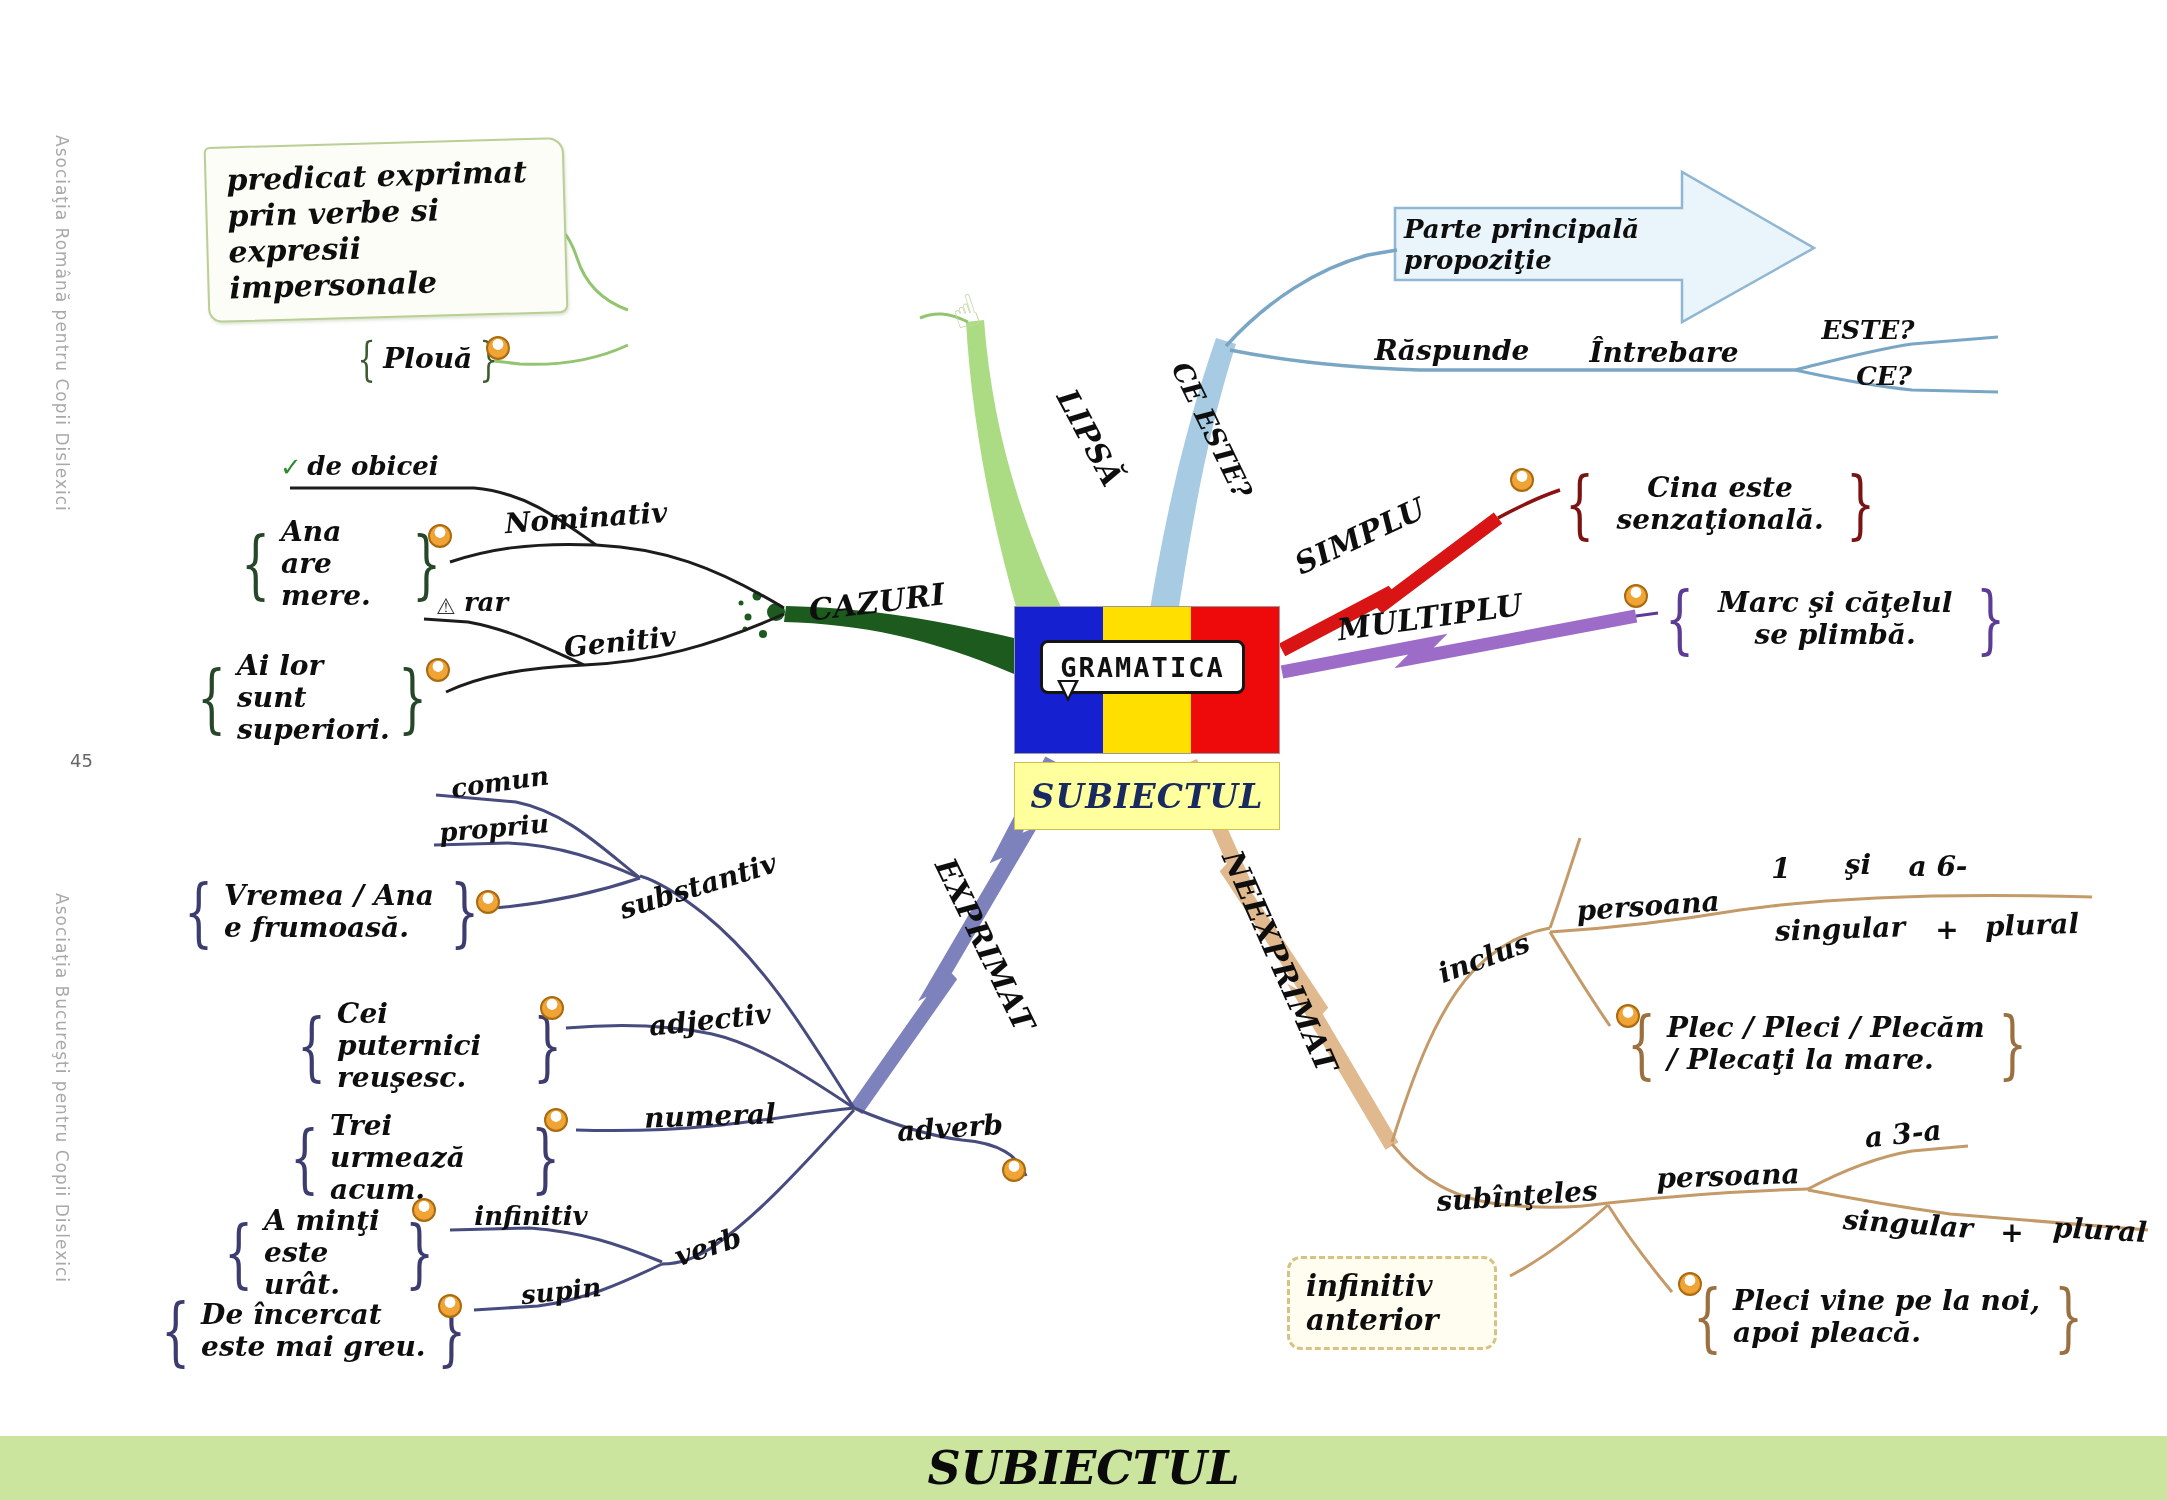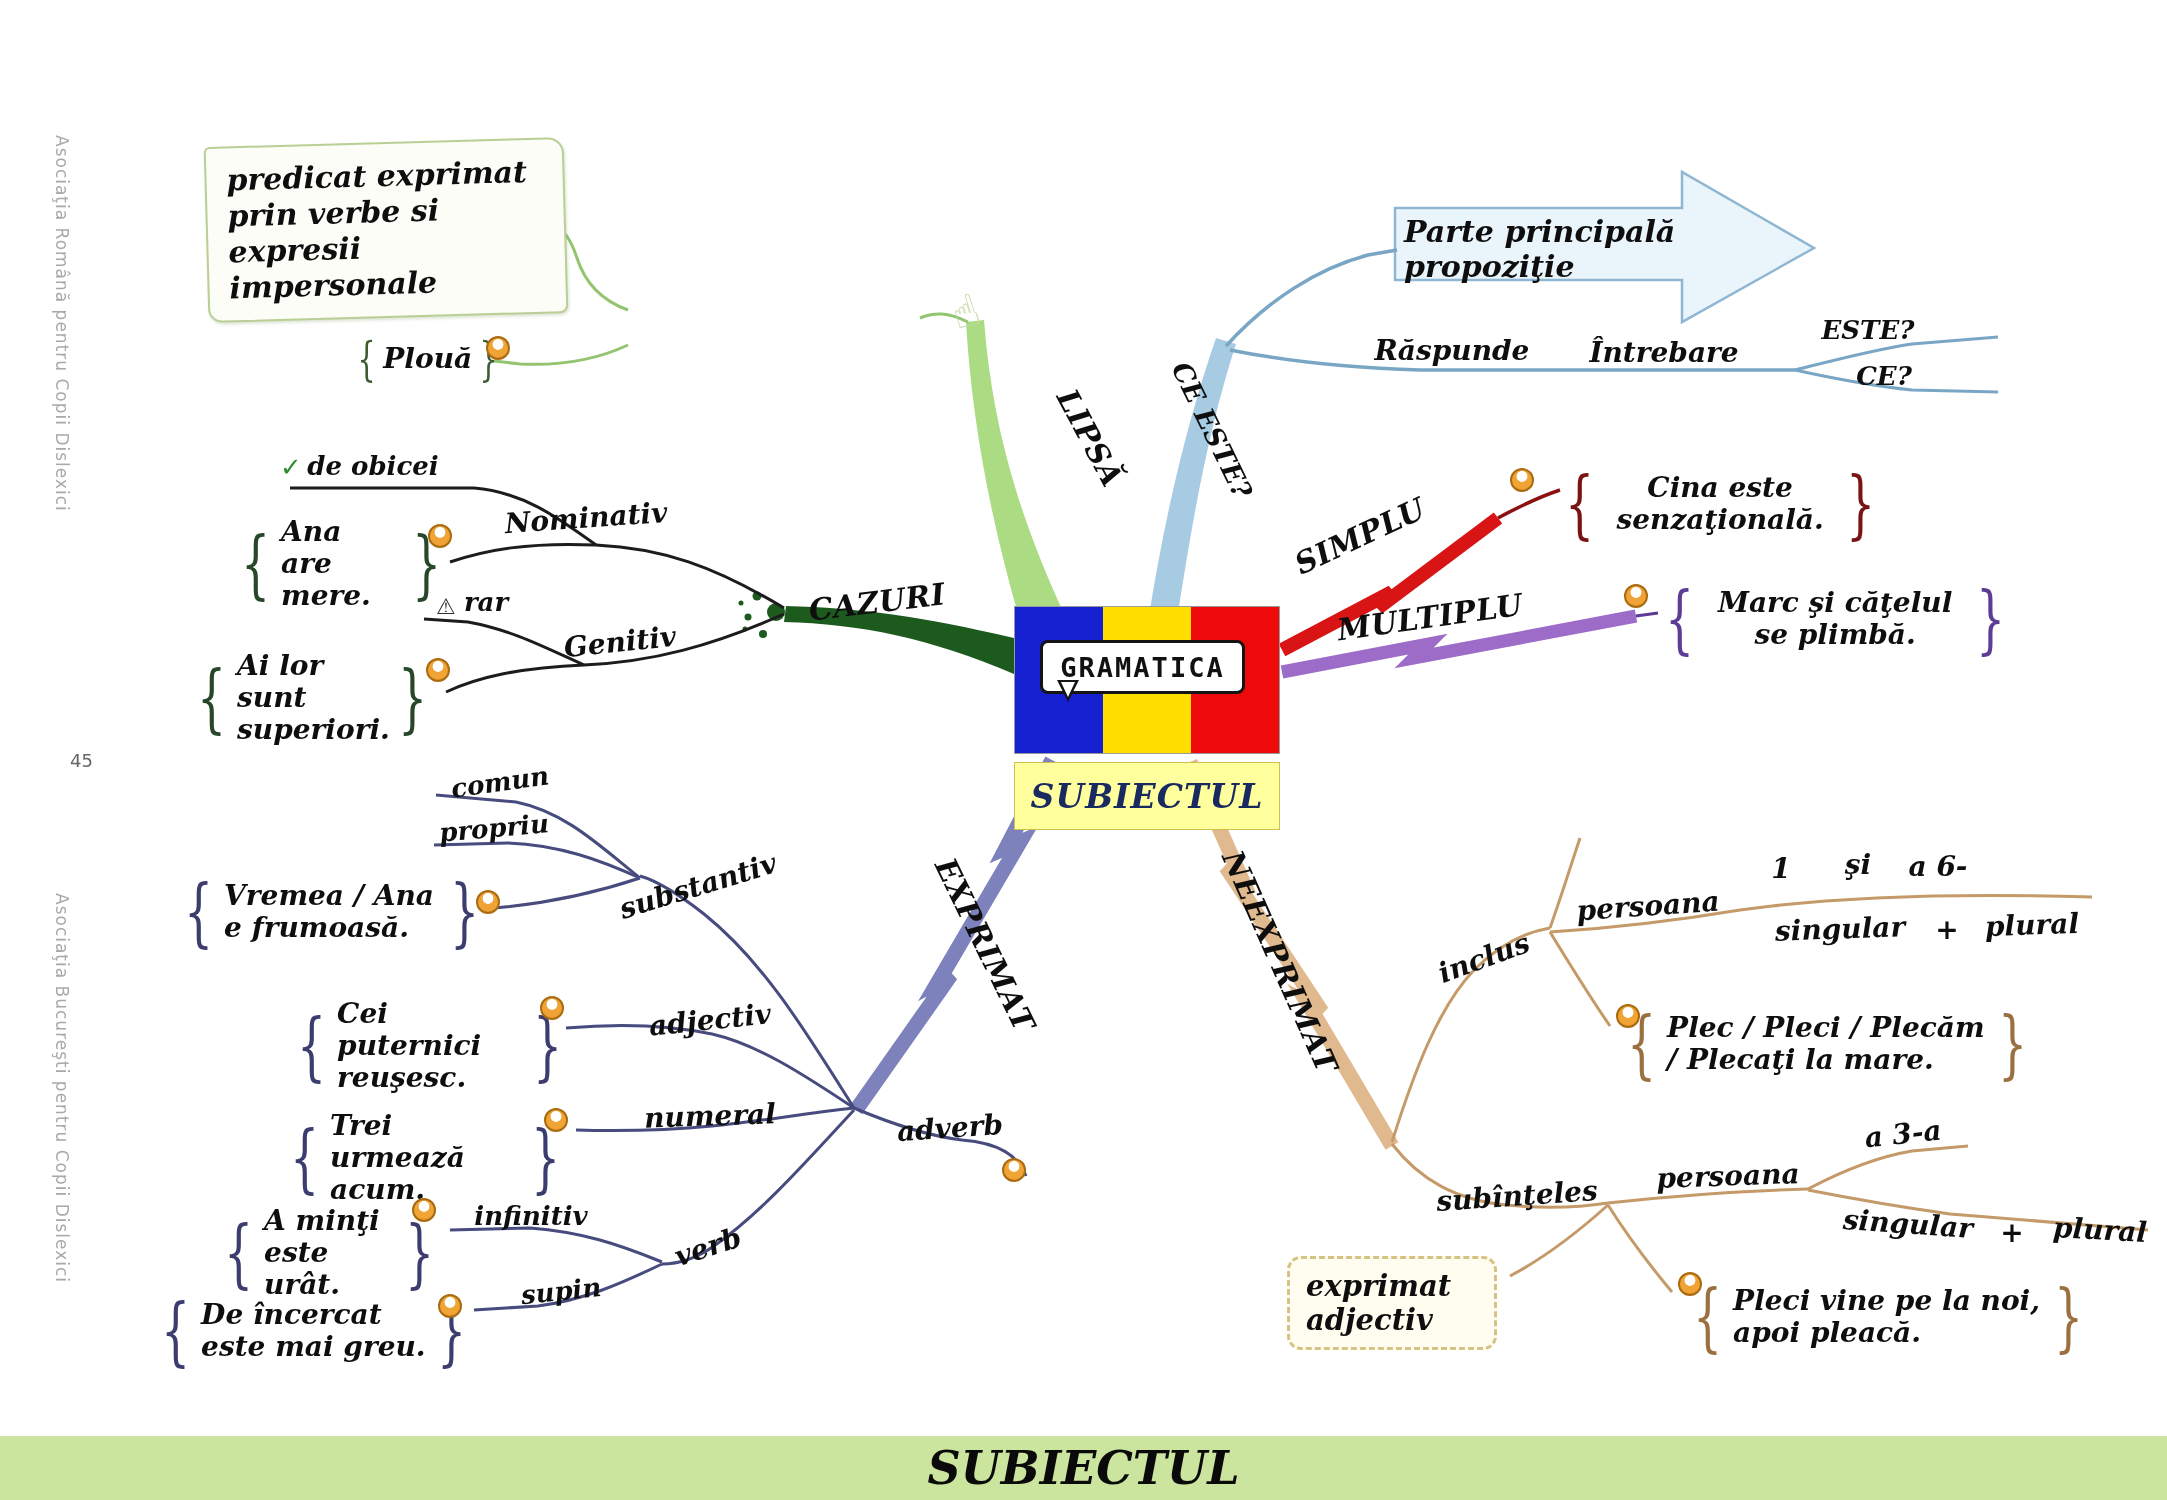--- a/index.html
+++ b/index.html
@@ -38,21 +38,21 @@
   .banner{position:absolute;z-index:2;left:0;right:0;bottom:0;height:64px;background:#cbe49e;
        display:flex;align-items:center;justify-content:center}
   .banner span{font-style:italic;font-weight:bold;font-size:46px;color:#0a0a0a}
   .vert{position:absolute;z-index:2;writing-mode:vertical-rl;font-family:"DejaVu Sans","Liberation Sans",sans-serif;
        font-size:17px;color:#a9a9a9;letter-spacing:1px;white-space:nowrap}
   .pagenum{position:absolute;z-index:2;font-family:"DejaVu Sans","Liberation Sans",sans-serif;font-size:18px;color:#666}
   .icon{position:absolute;z-index:3;font-family:"DejaVu Sans","Liberation Sans",sans-serif;font-style:normal}
   .check{color:#2e8b2e;font-size:26px;font-weight:bold}
   .warn{color:#333;font-size:22px}
   .hand{font-size:44px;color:#c2d8a4;transform:rotate(-18deg)}
-  .arrowtxt{position:absolute;z-index:2;font-style:italic;font-weight:bold;font-size:30px;color:#0e0e0e;line-height:1.18}
+  .arrowtxt{position:absolute;z-index:2;font-style:italic;font-weight:bold;font-size:26px;color:#0e0e0e;line-height:1.18}
 </style>
 </head>
 <body>
 
 <div class="canvas">
 
   <svg class="links" width="2167" height="1500" viewBox="0 0 2167 1500">
 
     <path d="M 1014 638 C 920 616 860 608 786 606 L 784 622 C 860 624 930 638 1014 674 Z" fill="#1c5a1e"></path>
     <circle cx="776" cy="612" r="9" fill="#1c5a1e"></circle>
@@ -219,19 +219,19 @@
   <div class="ex" style="left:1618px;top:1012px;--bc:#9a7040">
     <span class="txt" style="width:320px">Plec / Pleci / Plecăm / Plecaţi la mare.</span>
   </div>
   <span class="smiley" style="left:1616px;top:1004px"></span>
   <div class="lbl" style="left:1517px;top:1196px;--r:-4deg">subînţeles</div>
   <div class="lbl" style="left:1728px;top:1176px;--r:-2deg">persoana</div>
   <div class="lbl" style="left:1903px;top:1134px;--r:-6deg">a 3-a</div>
   <div class="lbl" style="left:1908px;top:1224px;--r:4deg">singular</div>
   <div class="lbl" style="left:2012px;top:1232px">+</div>
   <div class="lbl" style="left:2100px;top:1230px;--r:3deg">plural</div>
-  <div class="scallop" style="left:1287px;top:1256px;width:210px">exprimat adjectiv</div>
+  <div class="scallop" style="left:1287px;top:1256px;width:210px">infinitiv anterior</div>
   <div class="ex" style="left:1684px;top:1285px;--bc:#9a7040">
     <span class="txt" style="width:310px">Pleci vine pe la noi, apoi pleacă.</span>
   </div>
   <span class="smiley" style="left:1678px;top:1272px"></span>
 
 </div>
 
 </body></html>

